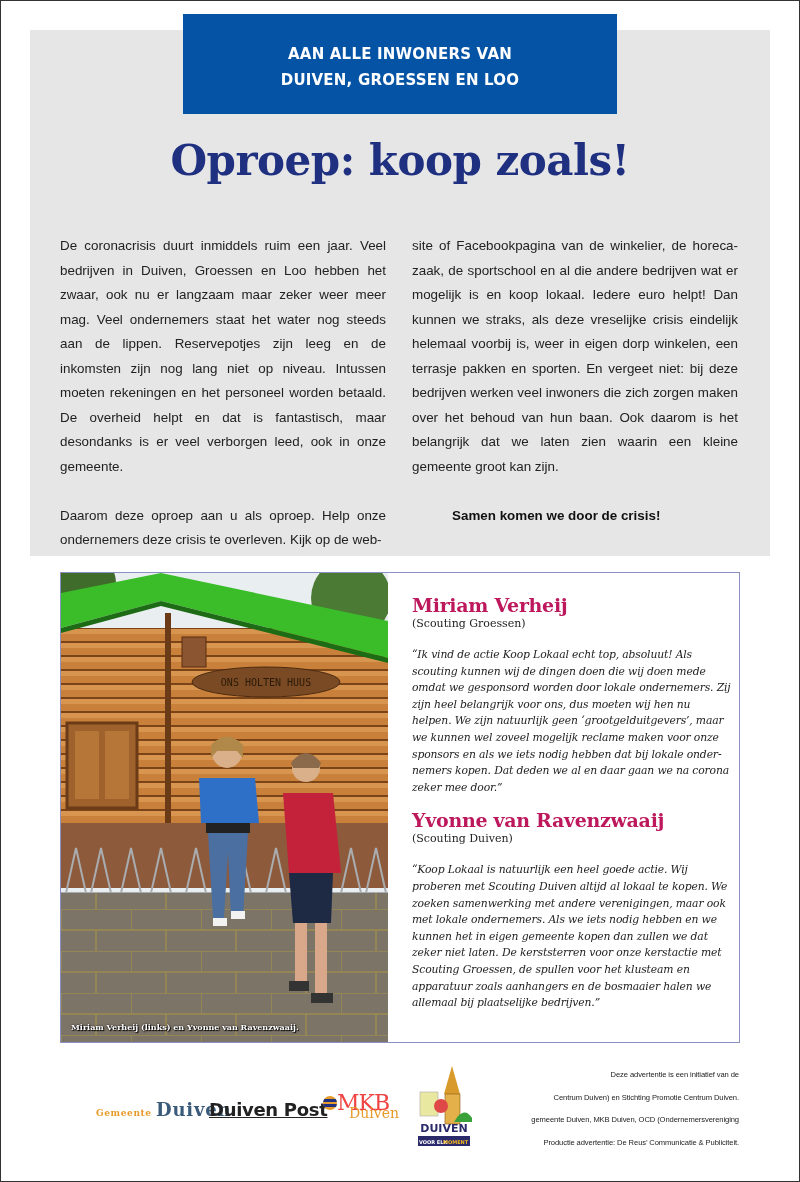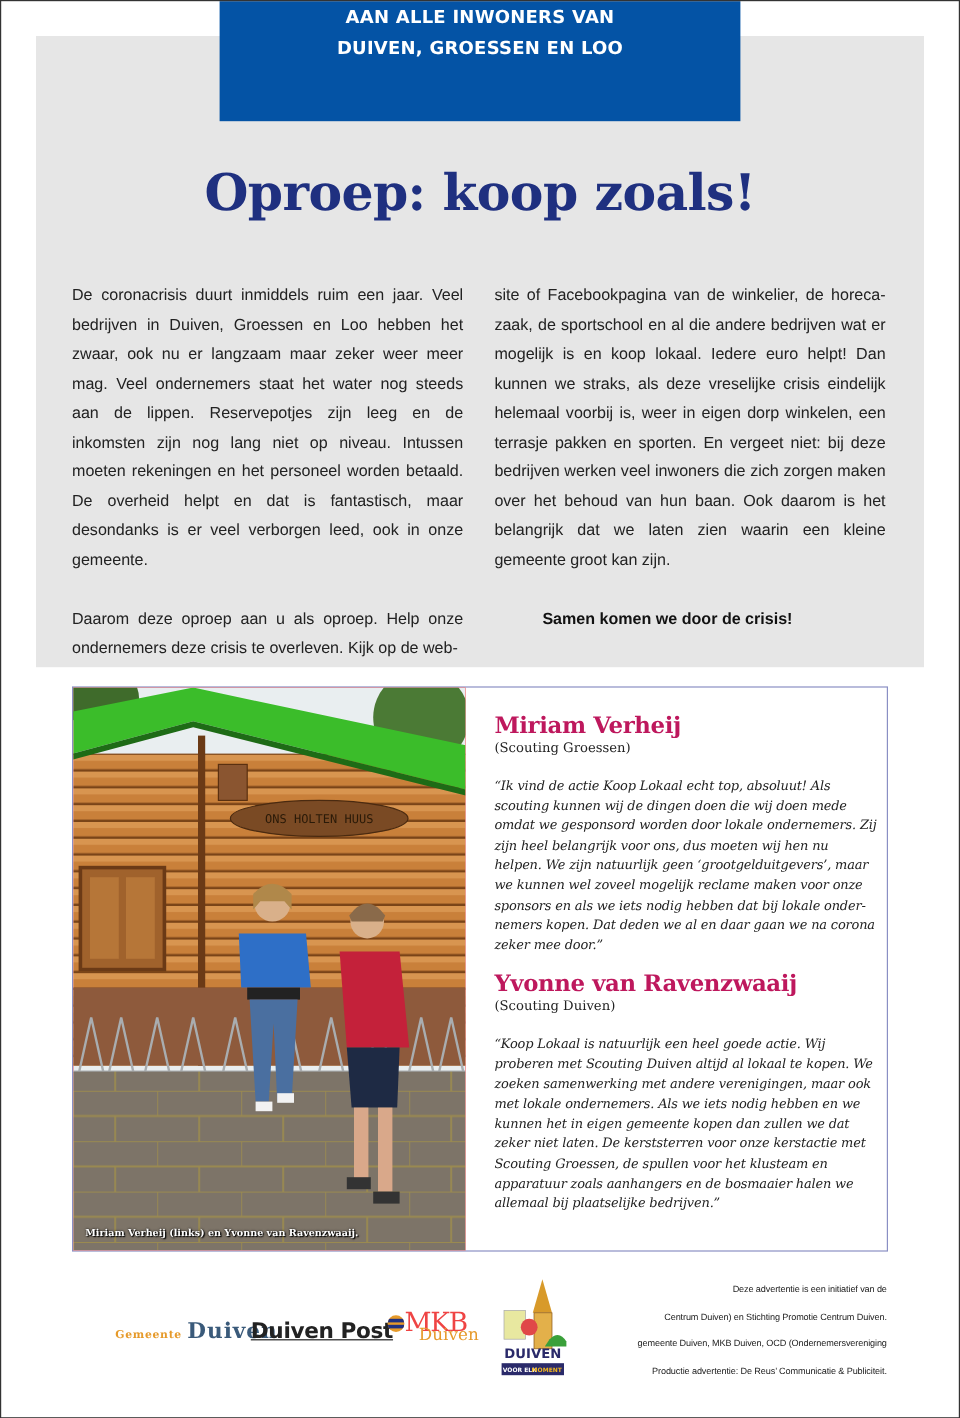--- a/index.html
+++ b/index.html
@@ -1,33 +1,33 @@
 <!DOCTYPE html>
 <html><head>
 <meta charset="utf-8">
 <style>
   * { box-sizing: border-box; margin: 0; padding: 0; }
   html, body { width: 800px; height: 1182px; background: #ffffff; overflow: hidden; }
   body { position: relative; font-family: "Liberation Sans", sans-serif; color: #222; }
   .frame { position: absolute; left: 0; top: 0; width: 800px; height: 1182px; border: 1px solid #333; pointer-events: none; }
   .panel { position: absolute; left: 30px; top: 30px; width: 740px; height: 526px; background: #e6e6e6; }
-  .banner { position: absolute; left: 183px; top: 1px; width: 434px; height: 100px; background: #0453a5; color: #fff;
+  .banner { position: absolute; left: 183px; top: 14px; width: 434px; height: 100px; background: #0453a5; color: #fff;
     font-family: "DejaVu Sans", sans-serif; font-weight: bold; font-size: 15px; text-align: center; line-height: 26px;
-    letter-spacing: 0.2px; }
+    padding-top: 27px; letter-spacing: 0.2px; }
   .banner span { display: block; }
   .title { position: absolute; left: 0; width: 800px; top: 136px; text-align: center;
     font-family: "DejaVu Serif", serif; font-weight: bold; font-size: 42px; color: #1f3080; letter-spacing: -0.5px; }
   .col { position: absolute; top: 234px; width: 326px; font-family: "Liberation Sans", sans-serif; font-size: 13.4px;
     line-height: 24.5px; text-align: justify; color: #222; }
   .col p { margin-bottom: 24.5px; }
   .col-left { left: 60px; }
   .col-right { left: 412px; }
   .col .bold { font-weight: bold; color: #111; margin-left: 40px; }
   .feature { position: absolute; left: 60px; top: 572px; width: 680px; height: 471px; border: 1px solid #8a8fc4; background: #fff; }
-  .photo { position: absolute; left: 0; top: 0; width: 327px; height: 469px; overflow: hidden; background: #ef4444; text-decoration: underline; }
+  .photo { position: absolute; left: 0; top: 0; width: 327px; height: 469px; overflow: hidden; background: #8b5cf6; text-decoration: underline; }
   .photo svg { display: block; }
   .caption { position: absolute; left: 10px; bottom: 10px; font-family: "DejaVu Serif", serif; font-weight: bold; font-size: 8px;
     color: #fff; text-shadow: 0 0 2px #000, 1px 1px 1px #000; }
   .quotes { position: absolute; left: 351px; top: 20px; width: 320px; font-family: "DejaVu Serif", serif; }
   .q-name { font-size: 19px; font-weight: bold; color: #be185d; line-height: 24px; letter-spacing: -0.3px; }
   .q-org { font-size: 11px; color: #222; line-height: 14px; margin-bottom: 16px; }
   .q-text { font-size: 10.8px; font-style: italic; line-height: 16.6px; color: #222; margin-bottom: 12px; letter-spacing: -0.15px; }
   .logos { position: absolute; top: 1062px; left: 55px; width: 430px; height: 90px; }
   .logo { position: absolute; }
   .logo-gemeente { left: 0; top: 37px; white-space: nowrap; }

